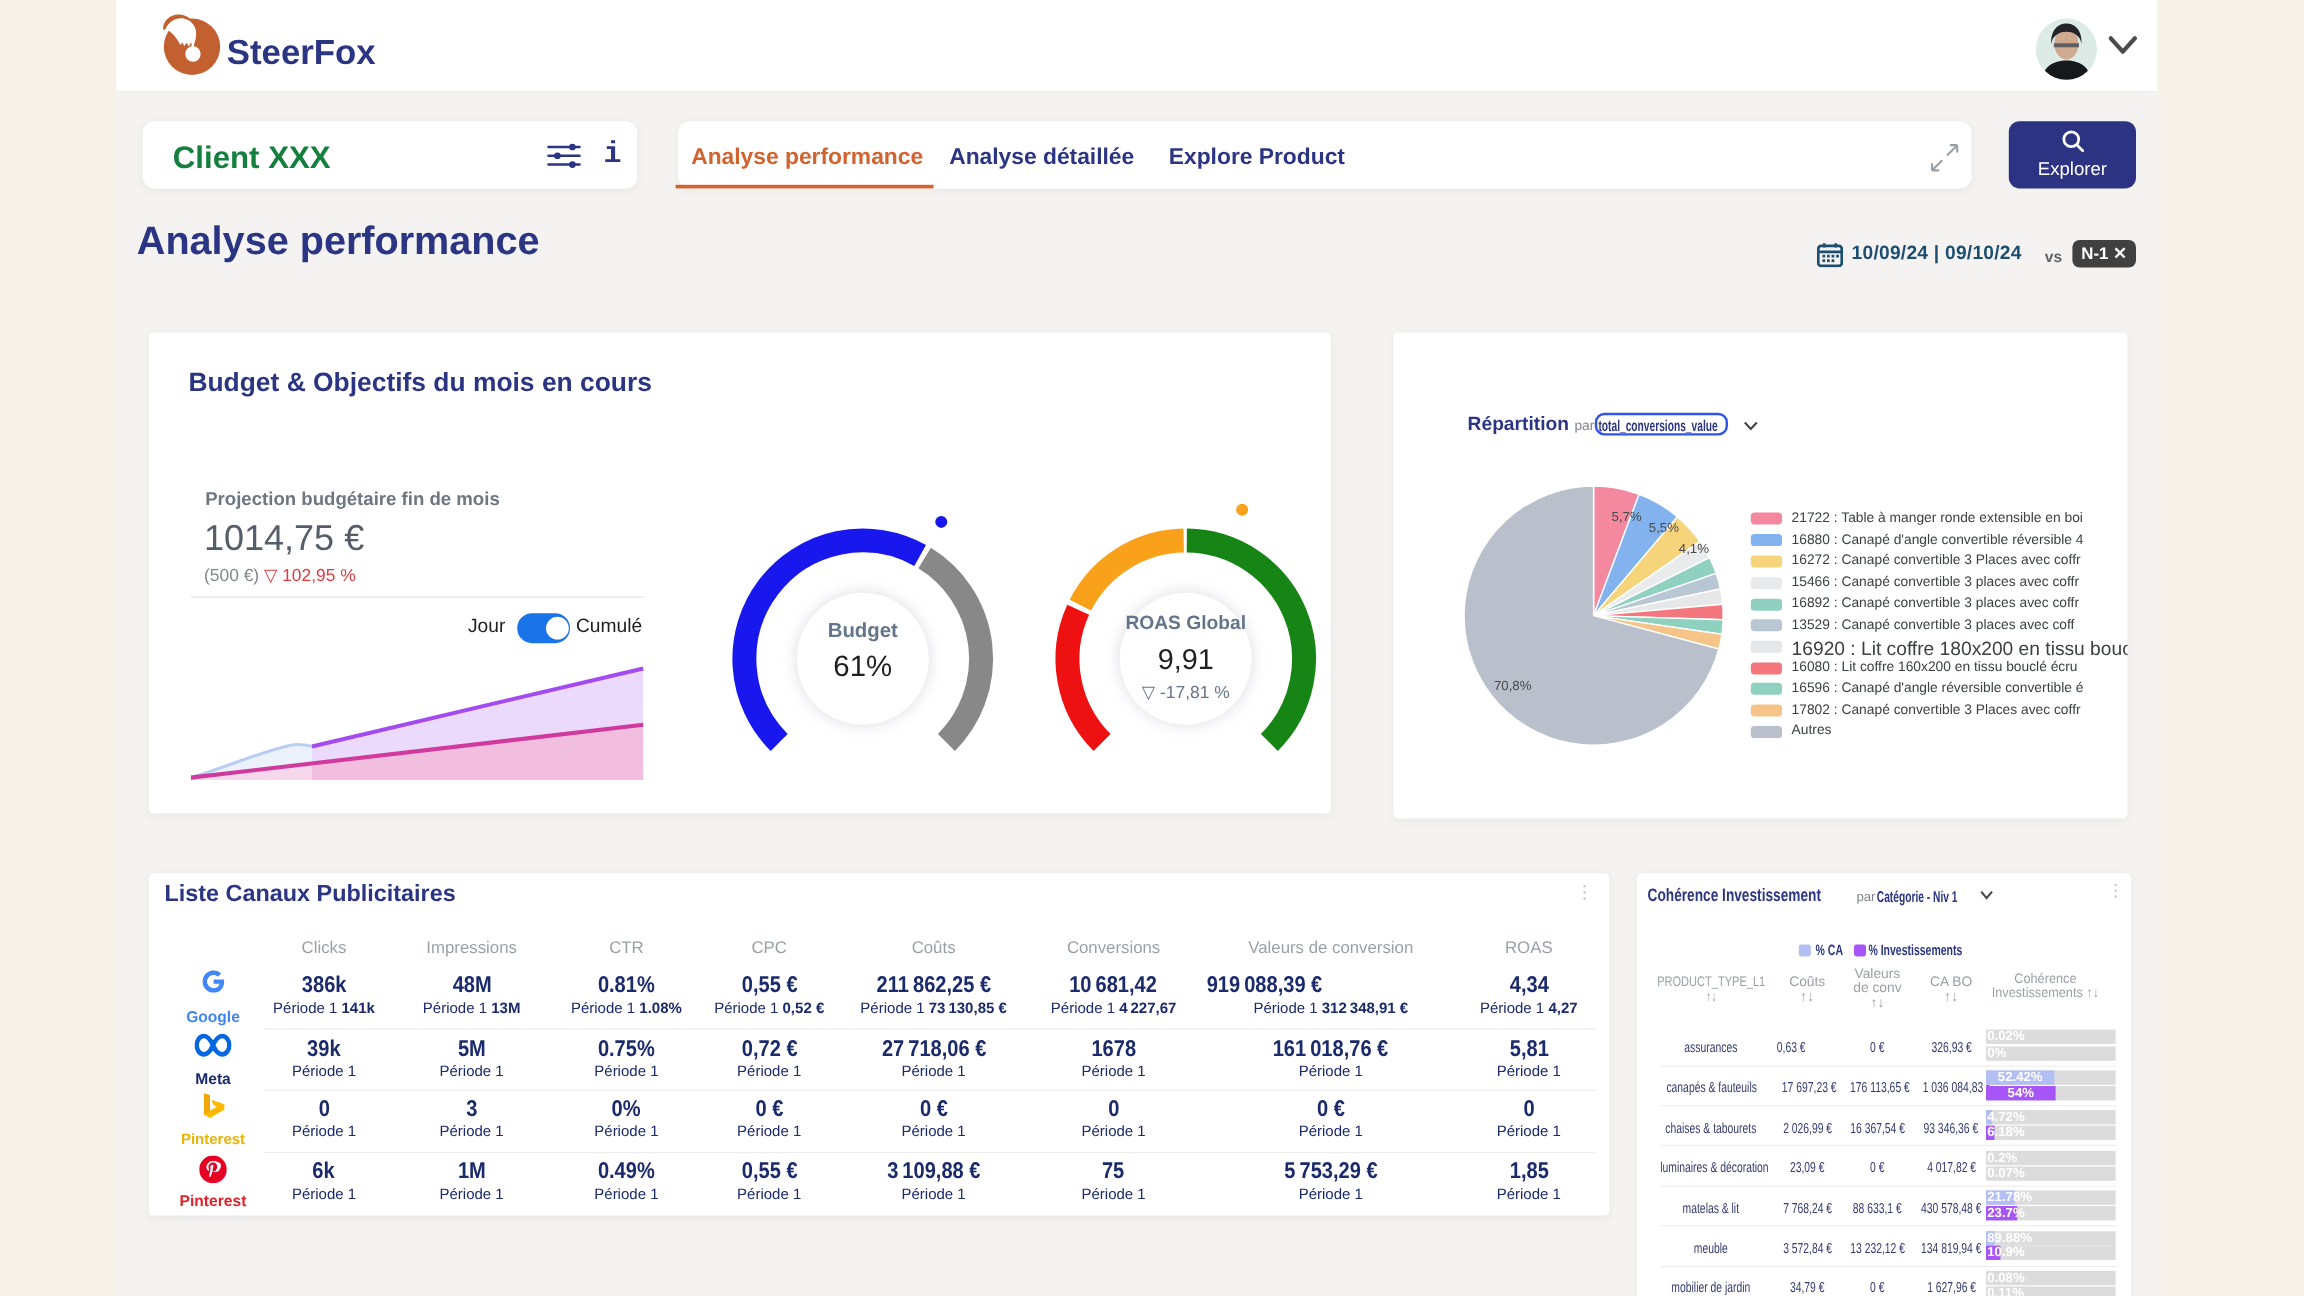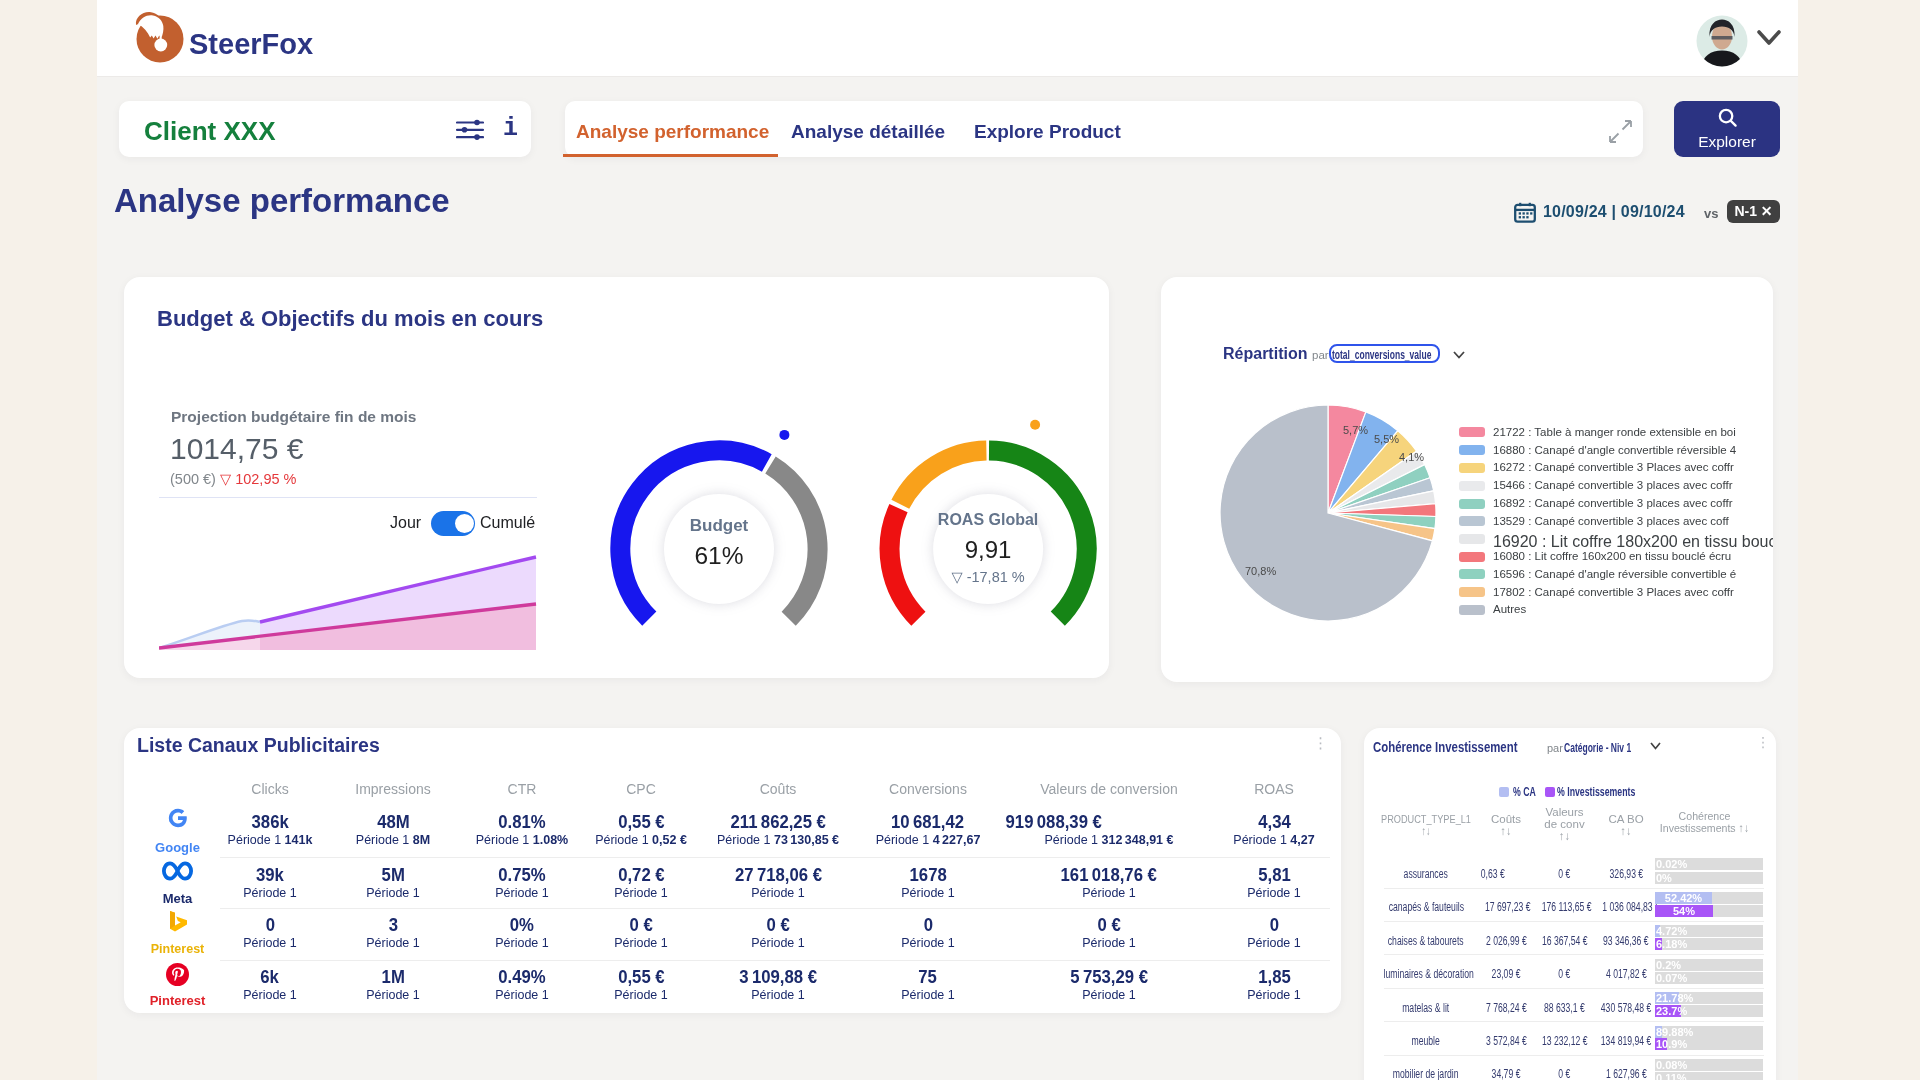--- a/index.html
+++ b/index.html
@@ -1,19 +1,19 @@
 <!DOCTYPE html>
 <html><head>
 <meta charset="utf-8">
 <style>
 html,body{margin:0;padding:0;}
 body{width:1920px;height:1080px;overflow:hidden;background:#f6f1e9;font-family:"Liberation Sans",sans-serif;position:relative;}
 .abs{position:absolute;}
 #stage{position:absolute;left:0;top:0;width:1920px;height:1080px;}
-.card{background:#fff;border-radius:16px;box-shadow:0 2px 8px rgba(40,40,60,0.05);overflow:hidden;}
+.card{background:#fff;border-radius:4px;box-shadow:0 2px 8px rgba(40,40,60,0.05);overflow:hidden;}
 </style>
 </head>
 <body>
 <div id="stage">
 <div class="abs" style="left:97px;top:77px;width:1701px;height:1003px;background:#f4f3f1;"></div>
 <div class="abs" style="left:97px;top:0;width:1701px;height:77px;background:#fff;border-bottom:1px solid #eceae8;box-sizing:border-box;"></div>
 
 <svg class="abs" style="left:134px;top:11px;" width="52" height="53" viewBox="0 0 52 53">
   <circle cx="26" cy="28" r="23.5" fill="#c2602f"></circle>
   <path d="M2,14 C1,6 9,0 17,1.2 C23,2.2 27,6 28.5,10 L24,14 C20,10 14,9 10,11 C7,12.5 4,13 2,14 Z" fill="#c2602f"></path>
@@ -208,21 +208,21 @@
   <div class="abs" style="left:1040px;top:53px;width:220px;text-align:center;font-size:14px;color:#9aa0a6;">ROAS</div>
   <div class="abs" style="left:36px;top:83px;width:220px;text-align:center;font-size:19px;font-weight:bold;color:#1b2a6b;"><span style="display:inline-block;transform:scaleX(0.88);">386k</span></div>
   <div class="abs" style="left:159px;top:83px;width:220px;text-align:center;font-size:19px;font-weight:bold;color:#1b2a6b;"><span style="display:inline-block;transform:scaleX(0.88);">48M</span></div>
   <div class="abs" style="left:288px;top:83px;width:220px;text-align:center;font-size:19px;font-weight:bold;color:#1b2a6b;"><span style="display:inline-block;transform:scaleX(0.88);">0.81%</span></div>
   <div class="abs" style="left:407px;top:83px;width:220px;text-align:center;font-size:19px;font-weight:bold;color:#1b2a6b;"><span style="display:inline-block;transform:scaleX(0.88);">0,55 €</span></div>
   <div class="abs" style="left:544px;top:83px;width:220px;text-align:center;font-size:19px;font-weight:bold;color:#1b2a6b;"><span style="display:inline-block;transform:scaleX(0.88);">211 862,25 €</span></div>
   <div class="abs" style="left:694px;top:83px;width:220px;text-align:center;font-size:19px;font-weight:bold;color:#1b2a6b;"><span style="display:inline-block;transform:scaleX(0.88);">10 681,42</span></div>
   <div class="abs" style="left:875px;top:83px;width:220px;text-align:left;font-size:19px;font-weight:bold;color:#1b2a6b;"><span style="display:inline-block;transform:scaleX(0.88);">919 088,39 €</span></div>
   <div class="abs" style="left:1040px;top:83px;width:220px;text-align:center;font-size:19px;font-weight:bold;color:#1b2a6b;"><span style="display:inline-block;transform:scaleX(0.88);">4,34</span></div>
   <div class="abs" style="left:36px;top:105px;width:220px;text-align:center;font-size:12.5px;color:#1b2a6b;">Période 1 <b>141k</b></div>
-  <div class="abs" style="left:159px;top:105px;width:220px;text-align:center;font-size:12.5px;color:#1b2a6b;">Période 1 <b>8M</b></div>
+  <div class="abs" style="left:159px;top:105px;width:220px;text-align:center;font-size:12.5px;color:#1b2a6b;">Période 1 <b>13M</b></div>
   <div class="abs" style="left:288px;top:105px;width:220px;text-align:center;font-size:12.5px;color:#1b2a6b;">Période 1 <b>1.08%</b></div>
   <div class="abs" style="left:407px;top:105px;width:220px;text-align:center;font-size:12.5px;color:#1b2a6b;">Période 1 <b>0,52 €</b></div>
   <div class="abs" style="left:544px;top:105px;width:220px;text-align:center;font-size:12.5px;color:#1b2a6b;">Période 1 <b>73 130,85 €</b></div>
   <div class="abs" style="left:694px;top:105px;width:220px;text-align:center;font-size:12.5px;color:#1b2a6b;">Période 1 <b>4 227,67</b></div>
   <div class="abs" style="left:875px;top:105px;width:220px;text-align:center;font-size:12.5px;color:#1b2a6b;">Période 1 <b>312 348,91 €</b></div>
   <div class="abs" style="left:1040px;top:105px;width:220px;text-align:center;font-size:12.5px;color:#1b2a6b;">Période 1 <b>4,27</b></div>
   <div class="abs" style="left:36px;top:136px;width:220px;text-align:center;font-size:19px;font-weight:bold;color:#1b2a6b;"><span style="display:inline-block;transform:scaleX(0.88);">39k</span></div>
   <div class="abs" style="left:159px;top:136px;width:220px;text-align:center;font-size:19px;font-weight:bold;color:#1b2a6b;"><span style="display:inline-block;transform:scaleX(0.88);">5M</span></div>
   <div class="abs" style="left:288px;top:136px;width:220px;text-align:center;font-size:19px;font-weight:bold;color:#1b2a6b;"><span style="display:inline-block;transform:scaleX(0.88);">0.75%</span></div>
   <div class="abs" style="left:407px;top:136px;width:220px;text-align:center;font-size:19px;font-weight:bold;color:#1b2a6b;"><span style="display:inline-block;transform:scaleX(0.88);">0,72 €</span></div>

